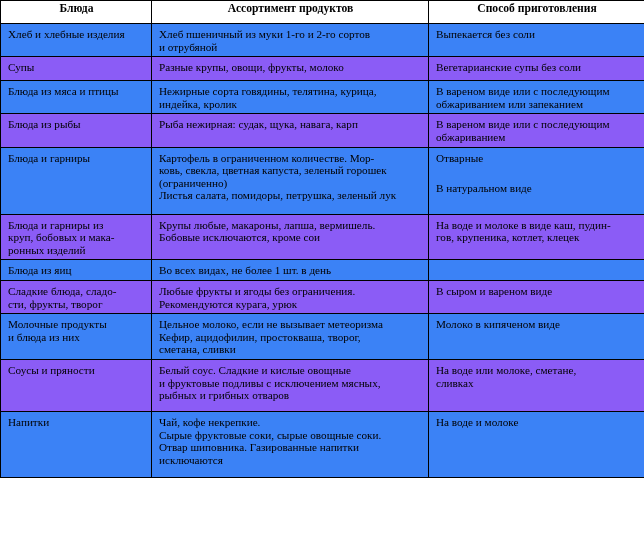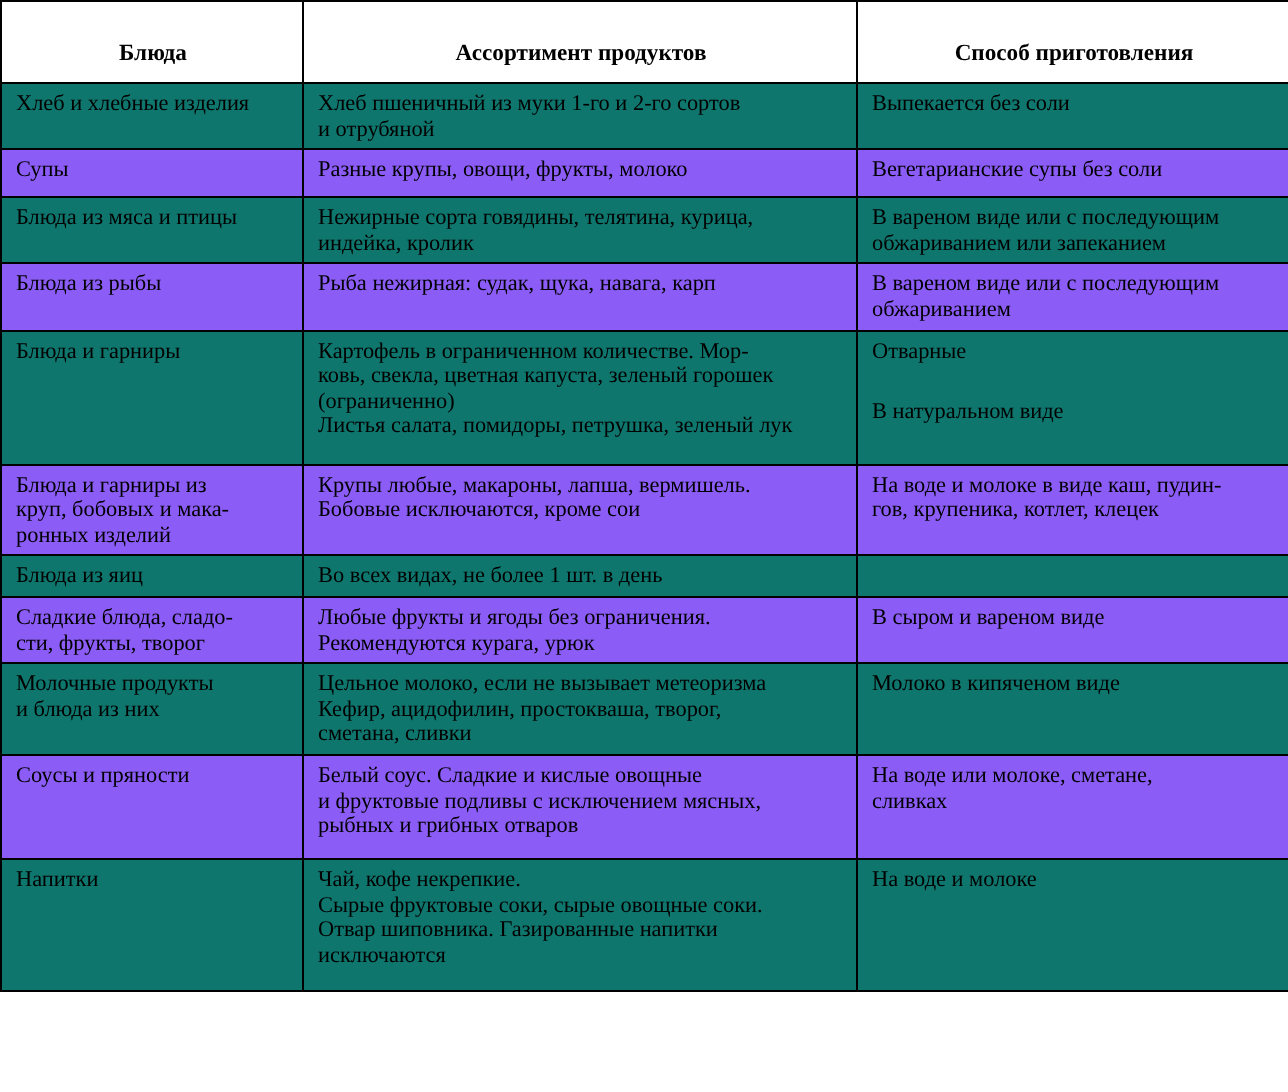--- a/index.html
+++ b/index.html
@@ -31,27 +31,27 @@
     padding: 4px 6px 3px 7px;
     font-size: 11.2px;
     line-height: 12.6px;
     font-weight: normal;
     text-align: left;
   }
   #diet-table thead th {
     text-align: center;
     font-weight: bold;
     font-size: 11.6px;
-    padding-top: 19px;
+    padding-top: 1px;
     padding-bottom: 6px;
     height: 15px;
     vertical-align: middle;
   }
   tr.shaded > td {
-    background: #0f766e;
+    background: #3b82f6;
   }
   tr.plain > td {
     background: #8b5cf6;
   }
   .cellline { display: block; white-space: normal; }
   .cellline.gap { margin-top: 18px; }
 </style>
 </head>
 <body>
 

